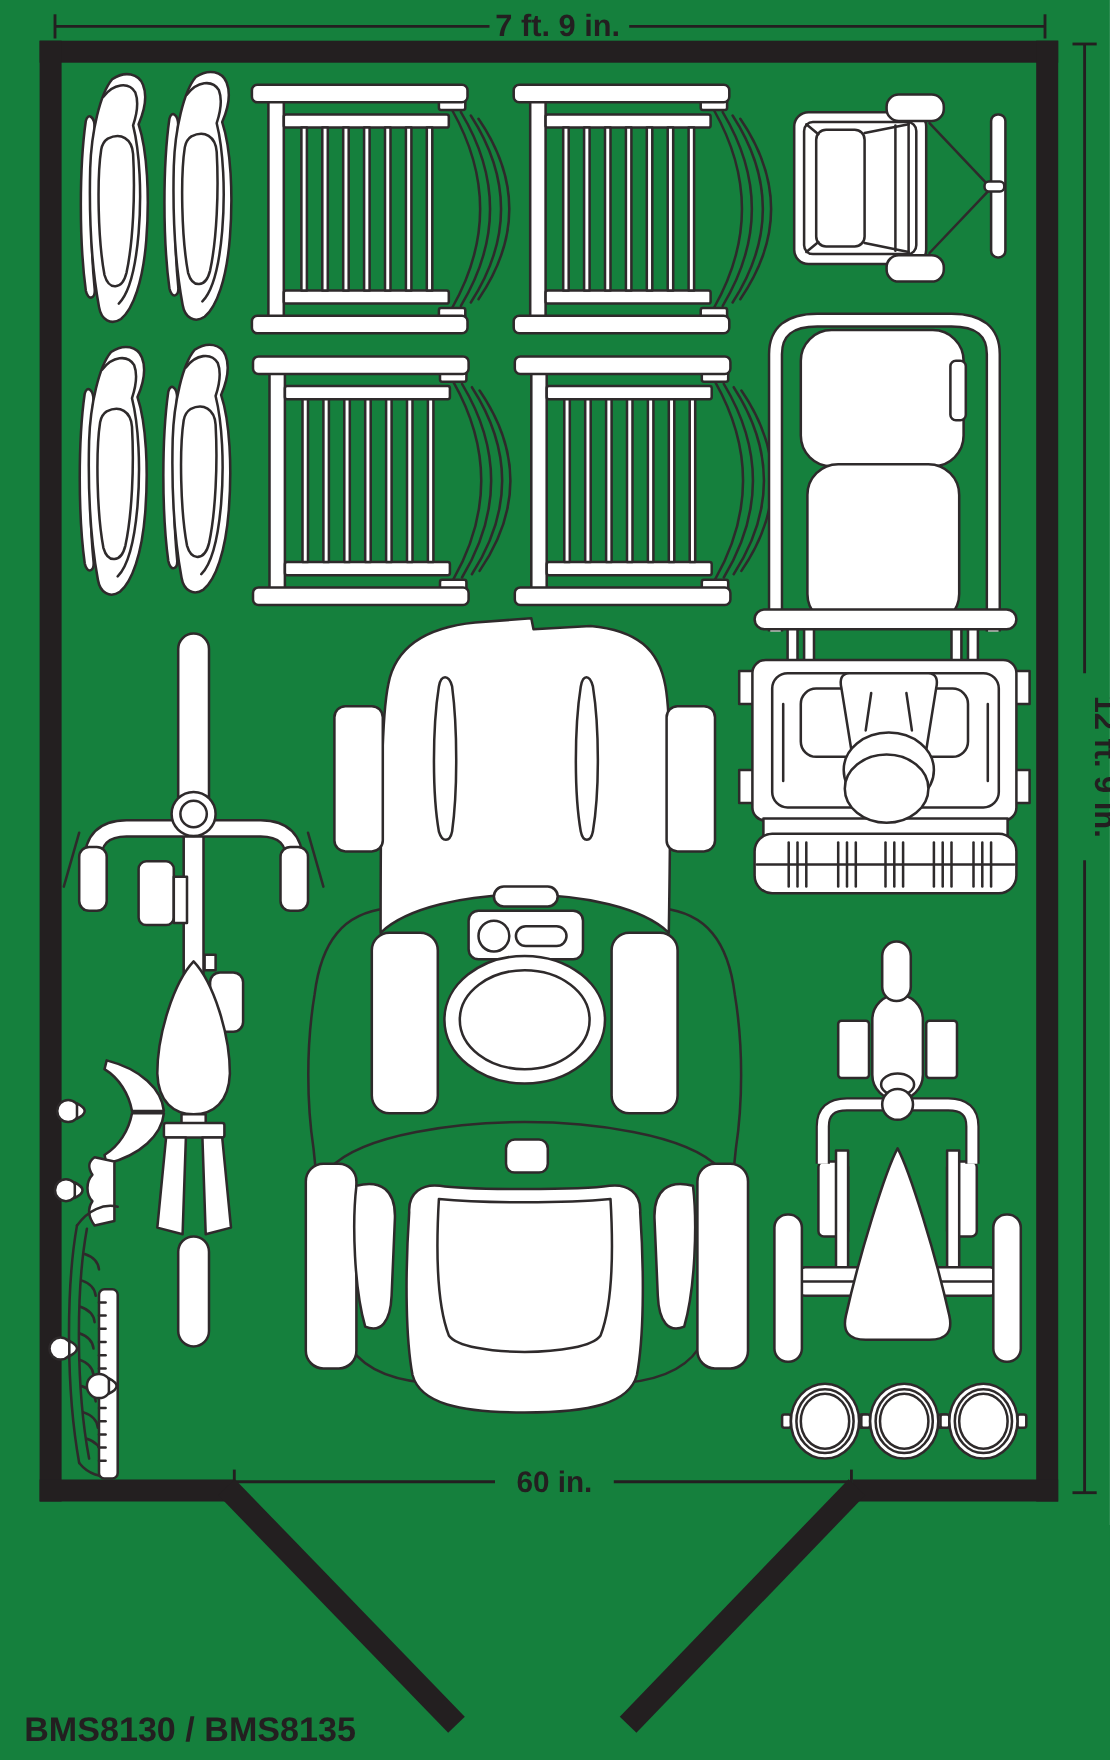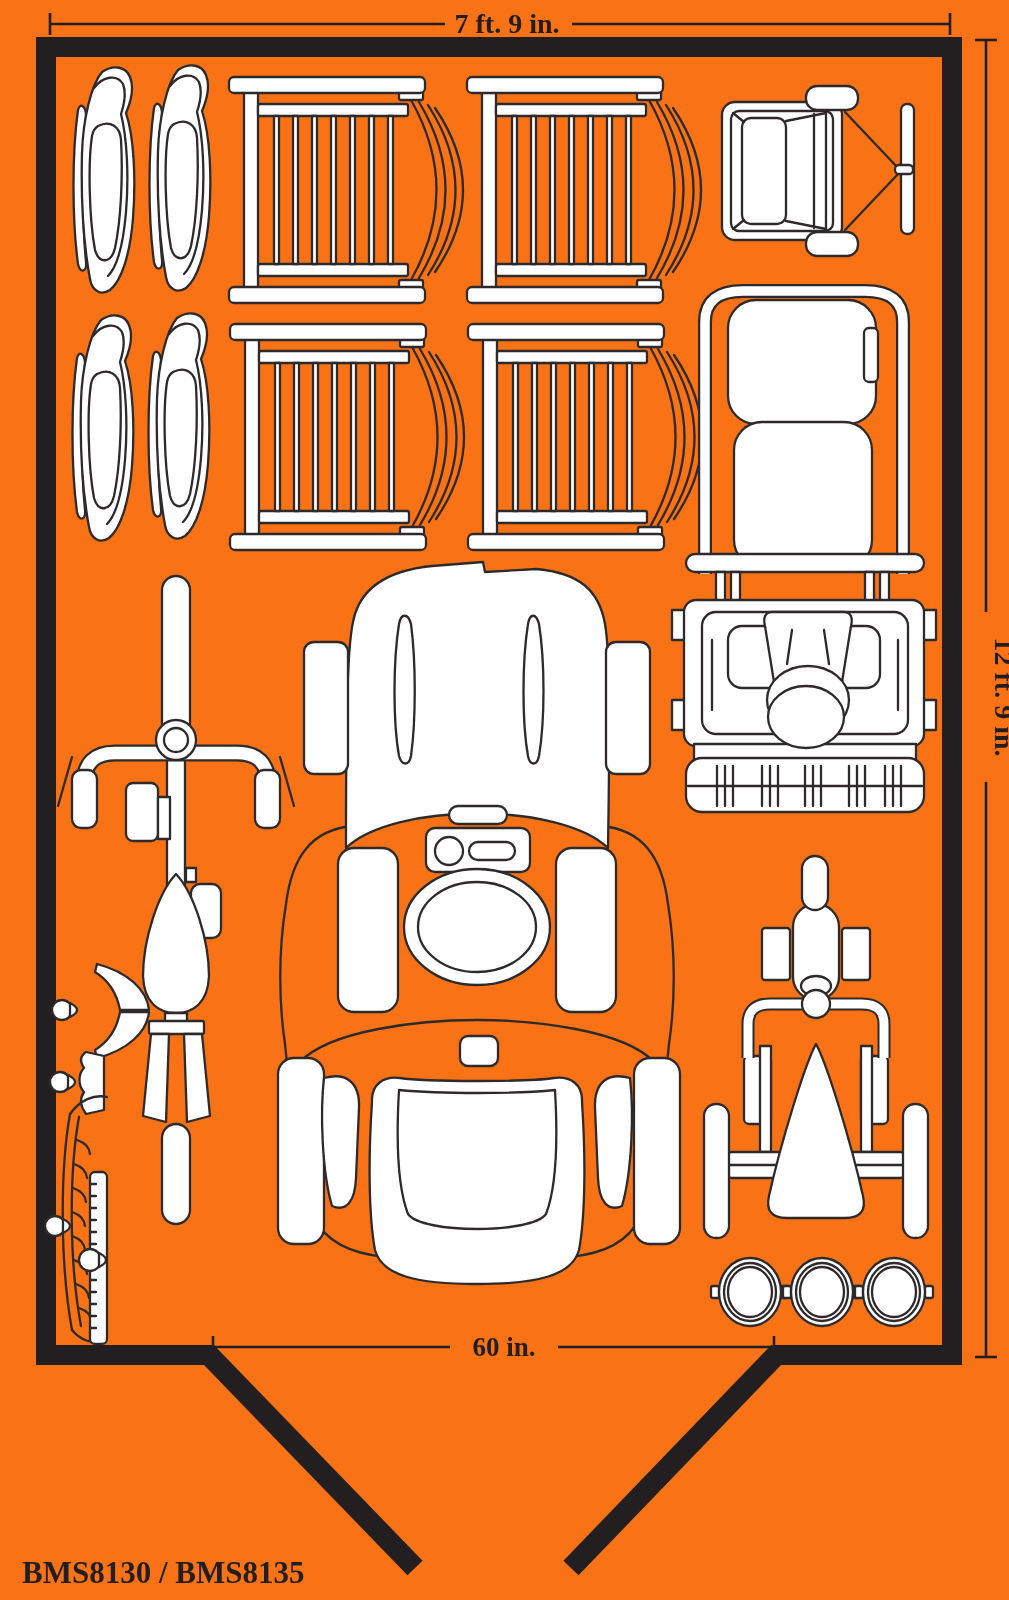--- a/index.html
+++ b/index.html
@@ -1,17 +1,17 @@
 <!DOCTYPE html>
 <html><head>
 <meta charset="utf-8">
 <style>
   html,body{margin:0;padding:0;background:#ffffff;}
-  .stage{position:relative;width:1009px;height:1600px;background:#f97316;overflow:hidden;
-         font-family:Liberation Serif, serif;}
+  .stage{position:relative;width:1009px;height:1600px;background:#15803d;overflow:hidden;
+         font-family:Liberation Sans, sans-serif;}
   svg{display:block;}
   .w   {fill:#231f20;stroke:none;}                                        
   .o   {fill:#ffffff;stroke:#2e2a2b;stroke-width:2.3;stroke-linejoin:round;} 
   .s   {fill:none;stroke:#2e2a2b;stroke-width:2.3;stroke-linejoin:round;stroke-linecap:round;} 
   .dim {stroke:#231f20;stroke-width:2.6;fill:none;}
   .door{stroke:#231f20;stroke-width:21;fill:none;stroke-linecap:butt;}
   text.lbl{font-weight:700;font-size:28px;fill:#231f20;}
   text.model{font-weight:700;font-size:31px;fill:#231f20;}
 </style>
 </head>

